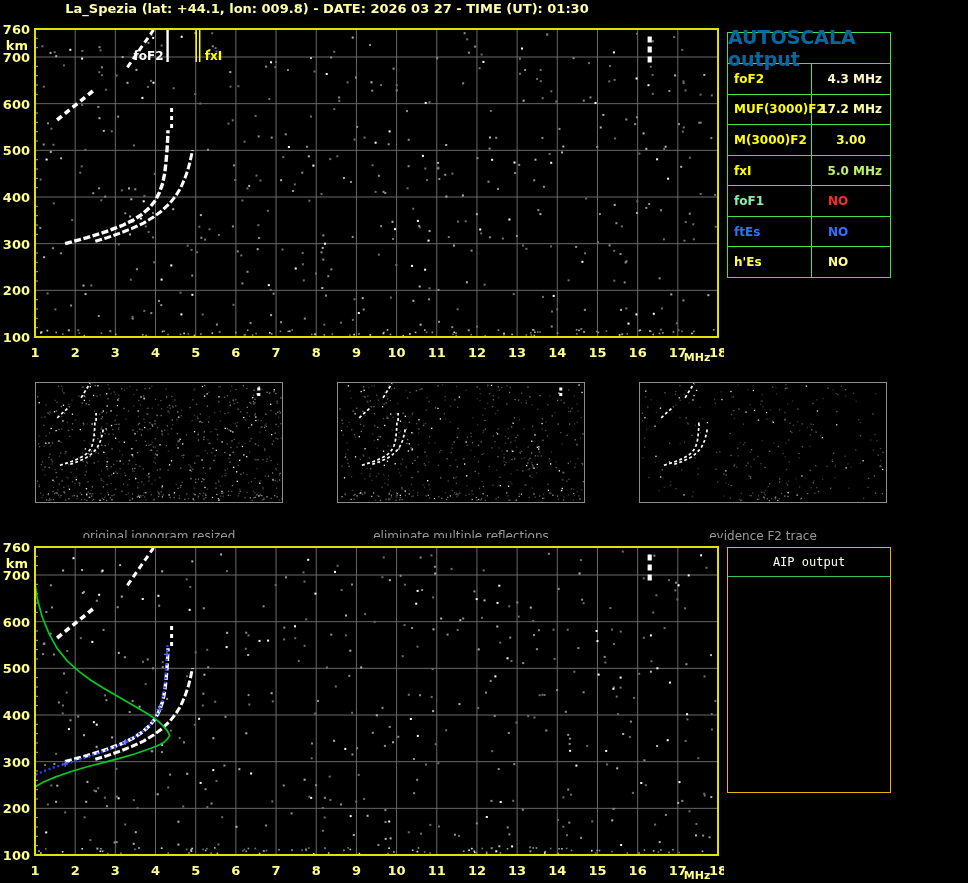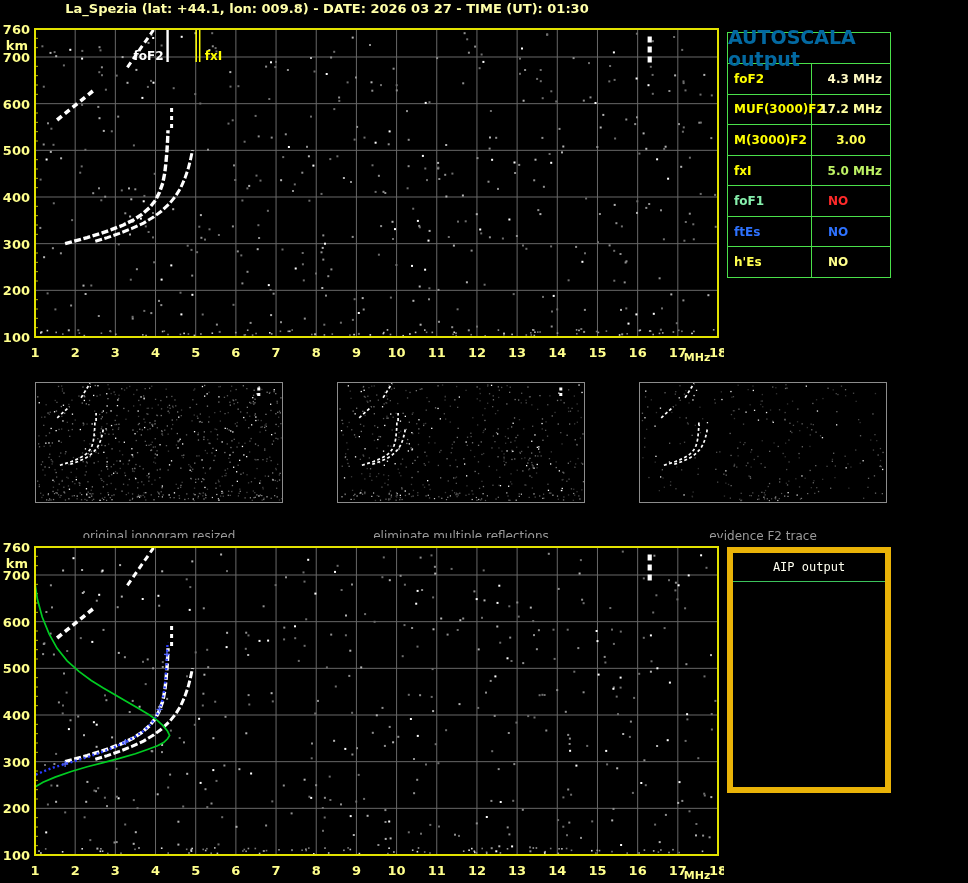--- a/index.html
+++ b/index.html
@@ -27,21 +27,21 @@
   .as-row:last-child{border-bottom:none;}
   .as-label{width:84px;box-sizing:border-box;border-right:1px solid #4ae04a;display:flex;
             align-items:center;padding-left:6px;font-weight:bold;font-size:12px;}
   .as-value{flex:1;display:flex;align-items:center;font-weight:bold;font-size:12px;}
   .as-value.al-right{justify-content:flex-end;padding-right:8px;}
   .as-value.al-left{justify-content:flex-start;padding-left:16px;}
   .as-value.al-center{justify-content:center;}
 
   
   .aip{position:absolute;left:727px;top:547px;width:164px;height:246px;
-       border:6px solid #eab308;background:#000;box-sizing:border-box;
+       border:1px solid #eab308;background:#000;box-sizing:border-box;
        font-family:"DejaVu Sans Mono","Liberation Mono",monospace;color:#ffffbf;}
   .aip-header{height:28px;border-bottom:1px solid #3cc35c;display:flex;align-items:center;
               justify-content:center;color:#fffff0;font-size:12px;}
   .aip-body{padding:4px 0 0 5px;}
 </style>
 </head>
 <body>
 
 <div class="stage">
   <div class="page-title">La_Spezia (lat: +44.1, lon: 009.8) - DATE: 2026 03 27 - TIME (UT): 01:30</div>

